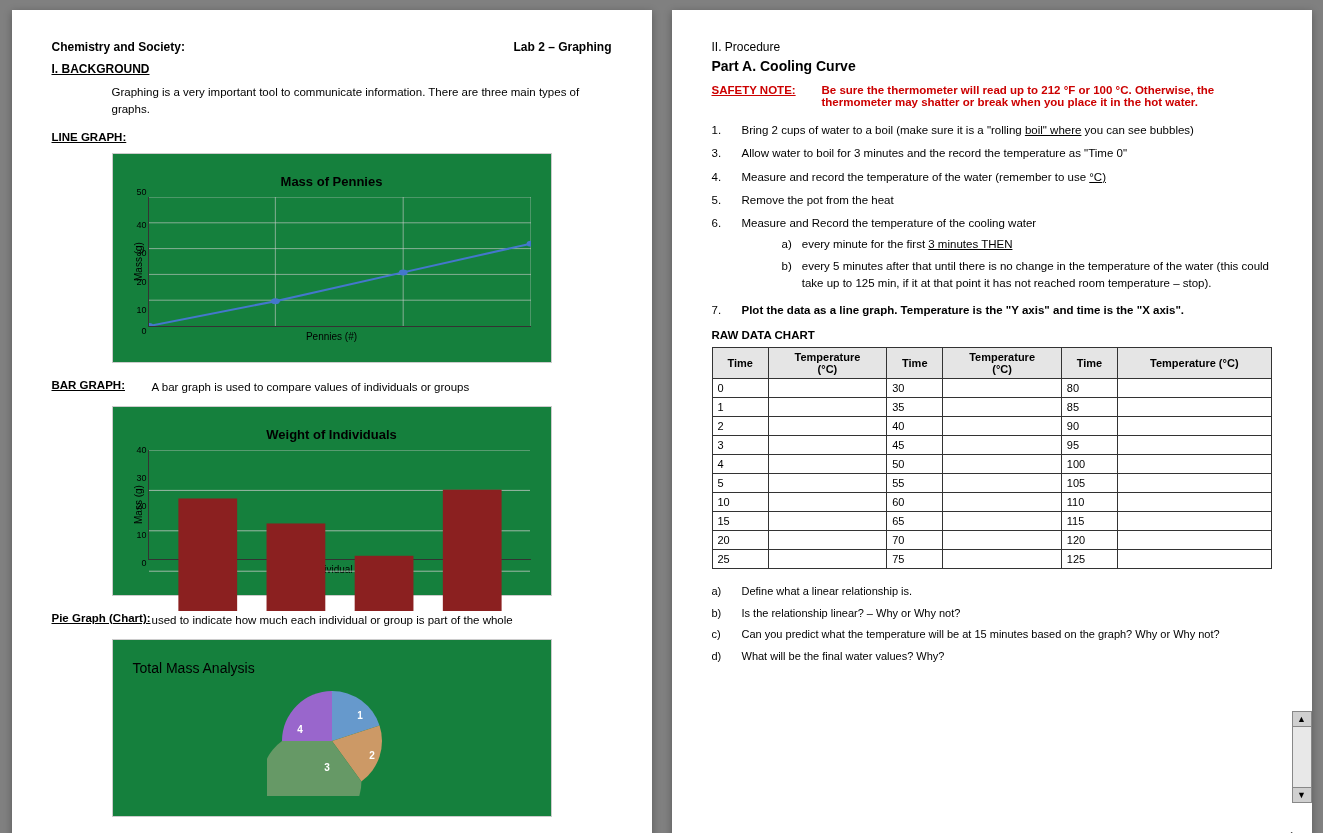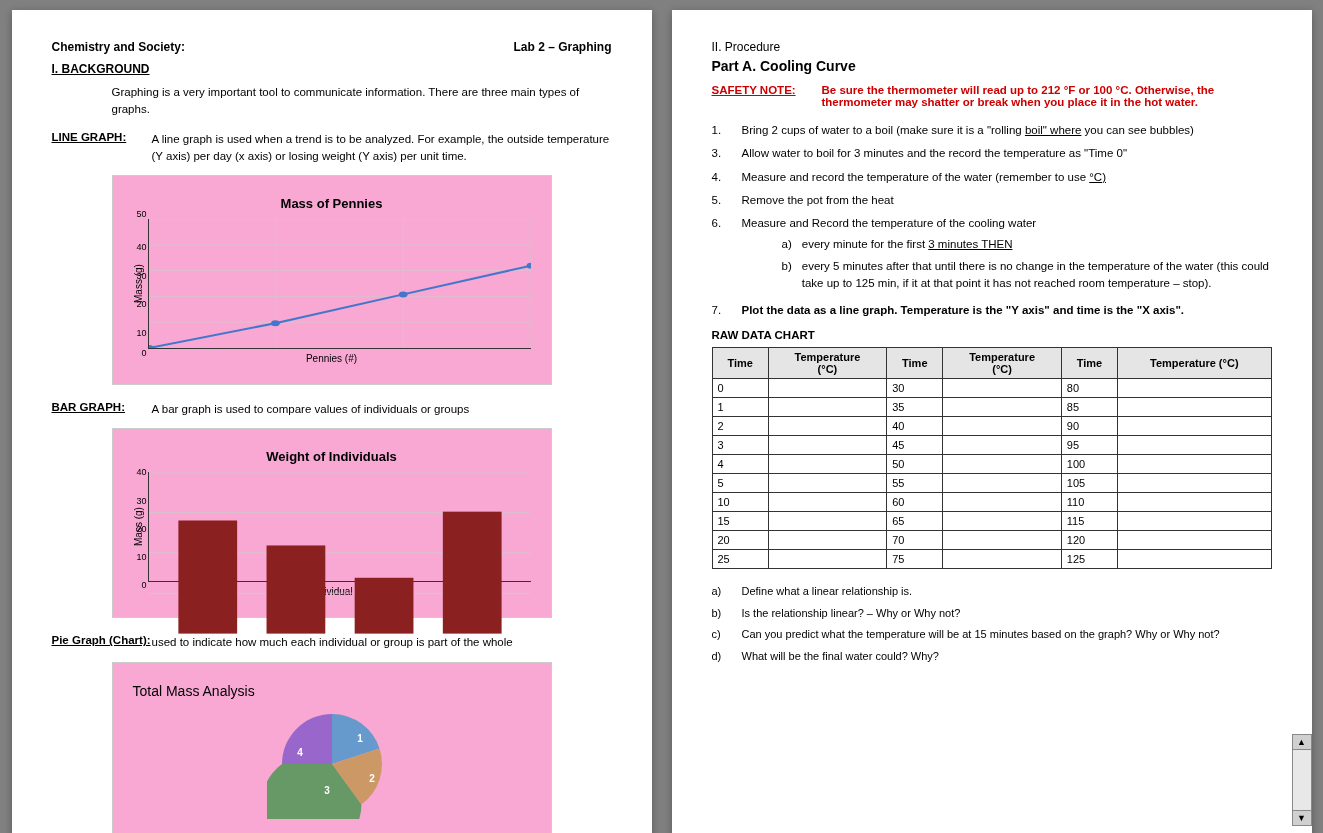--- a/index.html
+++ b/index.html
@@ -57,21 +57,21 @@
     }
     .graph-type-desc {
       flex: 1;
       font-size: 11.5px;
       line-height: 1.5;
     }
     .chart-container {
       border: 1px solid #ccc;
       margin: 10px 60px 16px 60px;
       padding: 20px;
-      background: #f9a8d4;
+      background: #15803d;
     }
     .chart-title {
       text-align: center;
       font-weight: bold;
       font-size: 13px;
       margin-bottom: 8px;
     }
     
     .line-chart-wrap {
       width: 100%;
@@ -246,21 +246,20 @@
       <span>
         <span>Lab 2 – Graphing</span>
       </span>
     </div>
 
     <div class="section-title">I.    BACKGROUND</div>
     <div class="intro-text">Graphing is a very important tool to communicate information.  There are three main types of graphs.</div>
 
     <div class="graph-type-row">
       <div class="graph-type-label">LINE GRAPH:</div>
-      <div class="graph-type-desc">A line graph is used when a trend is to be analyzed.  For example, the outside temperature (Y axis) per day (x axis) or losing weight (Y axis) per unit time.</div>
     </div>
     <div class="chart-container">
       <div class="chart-title">Mass of Pennies</div>
       <div class="line-chart-wrap">
         <div class="line-chart-inner">
           <div class="y-axis-label">Mass (g)</div>
           <div class="chart-plot">
 
             <span class="y-tick" style="bottom: 100%; transform: none; bottom: 100%;">50</span>
             <span class="y-tick" style="bottom: 78%;">40</span>
@@ -519,21 +518,21 @@
       <li>
         <span class="letter">b)</span>
         <span>Is the relationship linear? – Why or Why not?</span>
       </li>
       <li>
         <span class="letter">c)</span>
         <span>Can you predict what the temperature will be at 15 minutes based on the graph?  Why or Why not?</span>
       </li>
       <li>
         <span class="letter">d)</span>
-        <span>What will be the final water could?  Why?</span>
+        <span>What will be the final water values?  Why?</span>
       </li>
     </ul>
 
     <div style="position:absolute; right:0; bottom:60px; width:20px;">
       <div style="background:#d0d0d0; border:1px solid #888; text-align:center; padding:2px; font-size:9px; cursor:pointer;">▲</div>
       <div style="height: 60px; background:#e8e8e8; border-left:1px solid #888; border-right:1px solid #888;"></div>
       <div style="background:#d0d0d0; border:1px solid #888; text-align:center; padding:2px; font-size:9px; cursor:pointer;">▼</div>
     </div>
     <div style="position:absolute; bottom:10px; right:10px; font-size:10px; color:#555;margin-top:18px;">
       <div>Ac</div>

